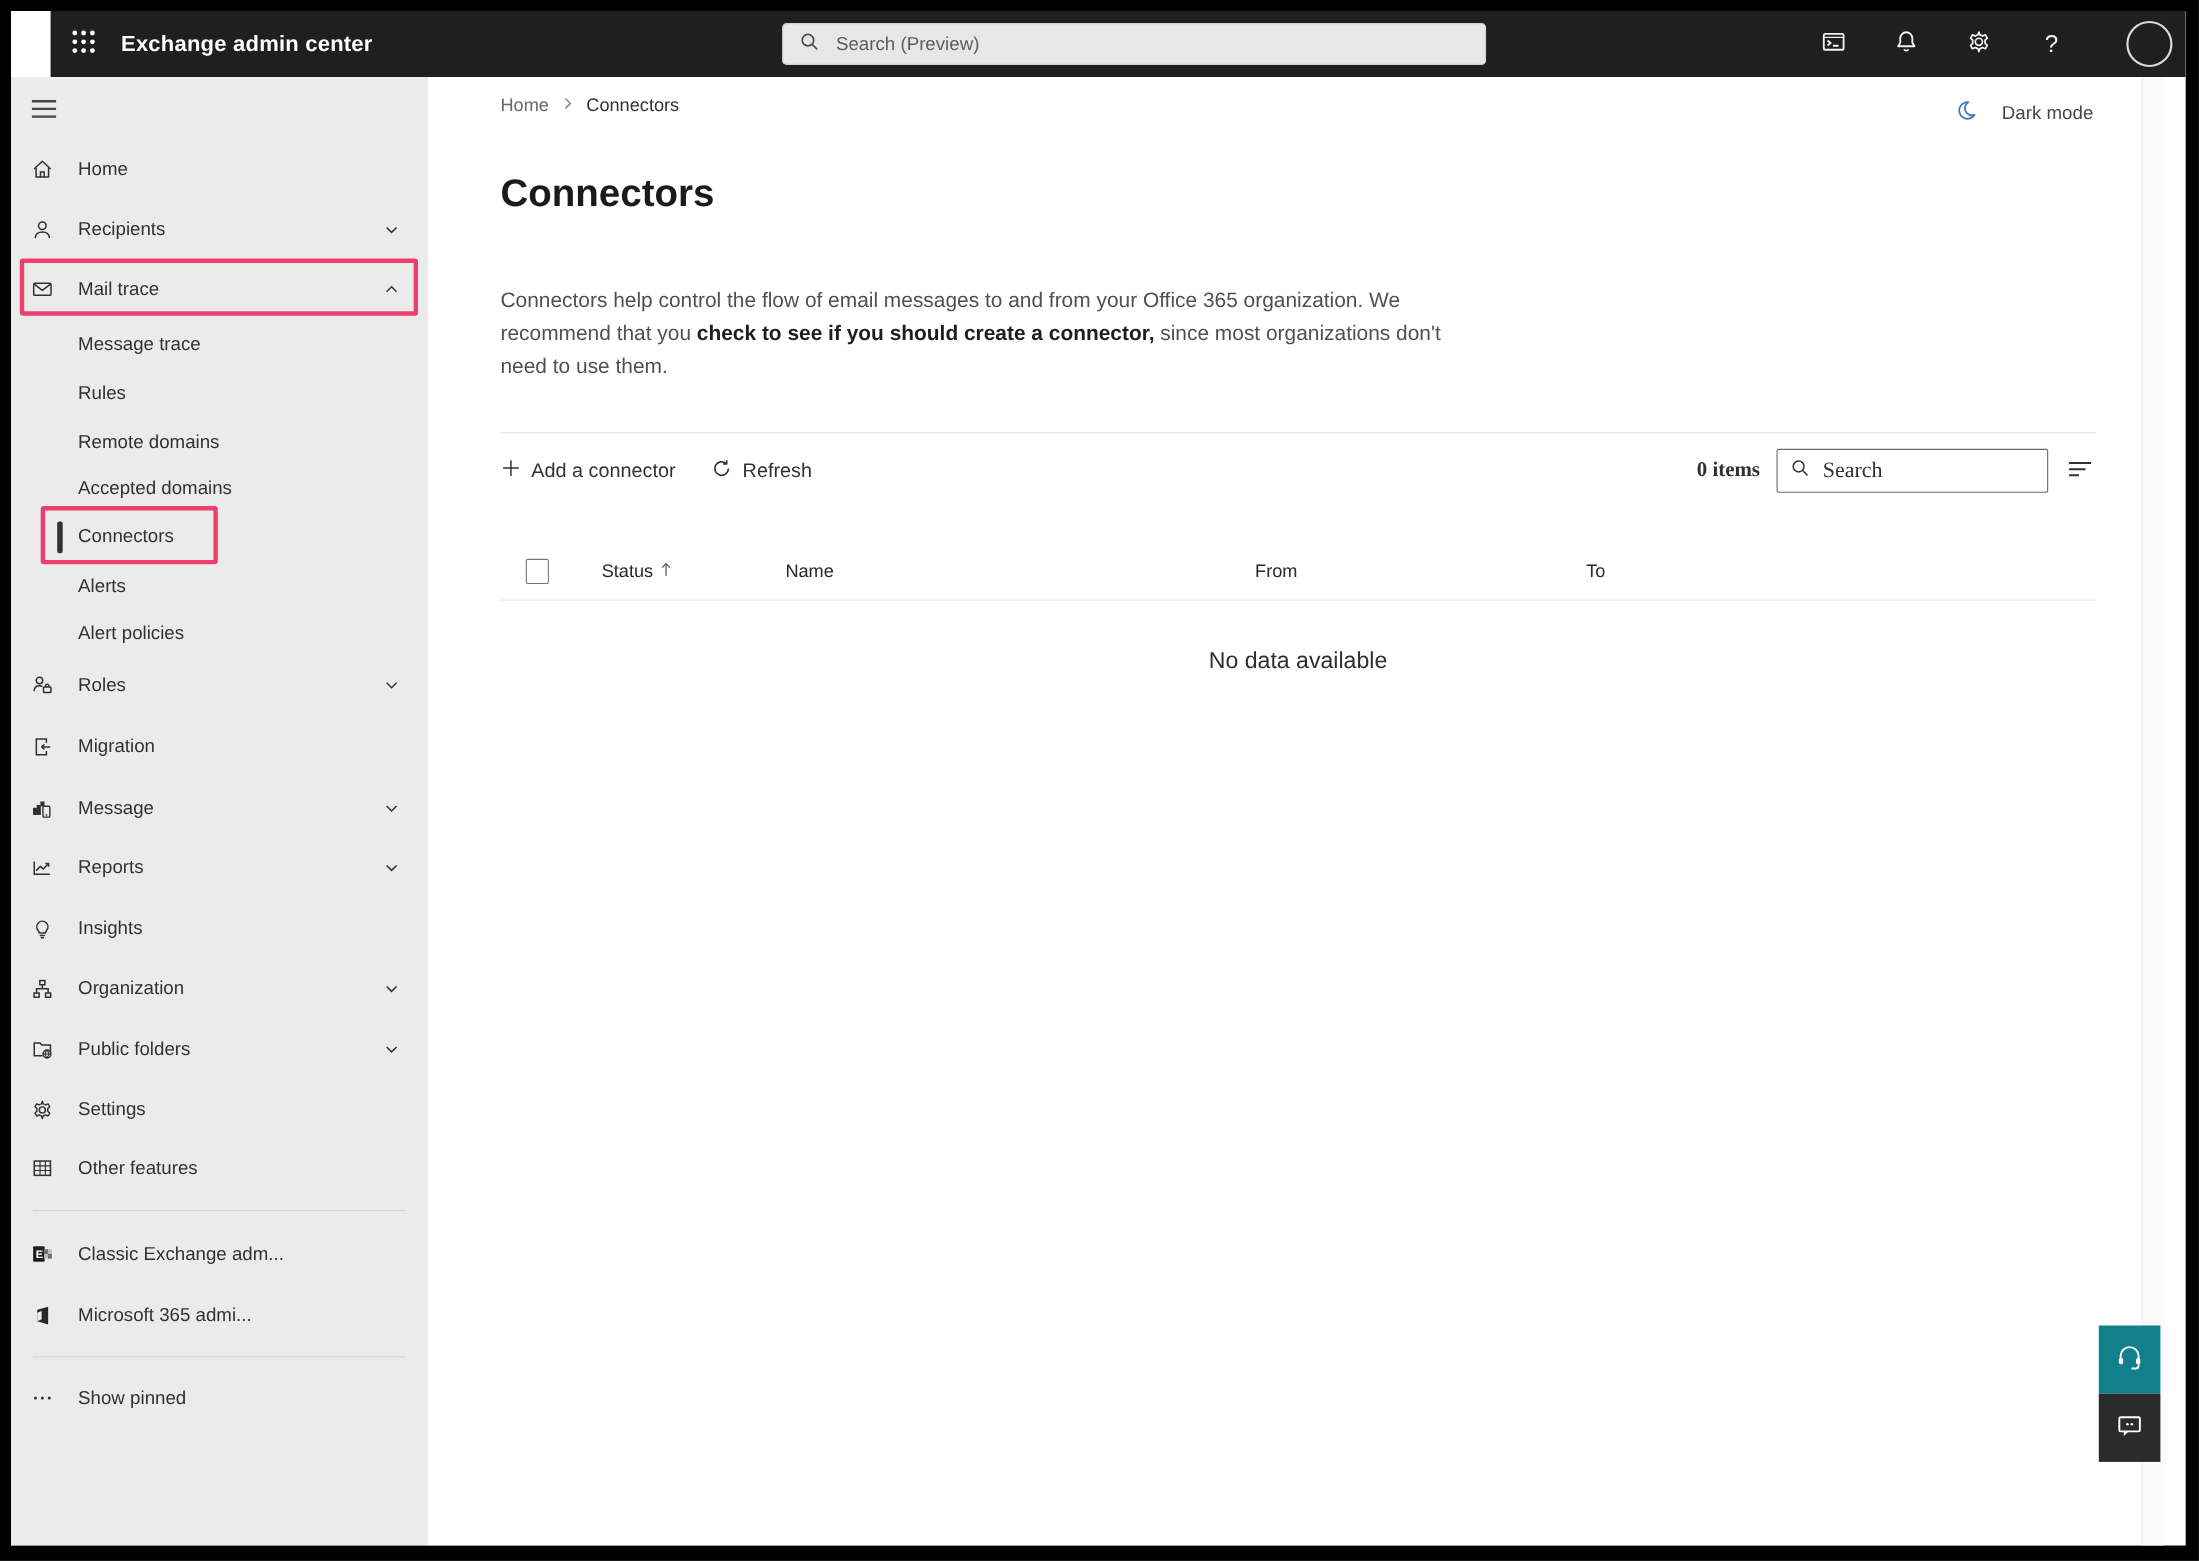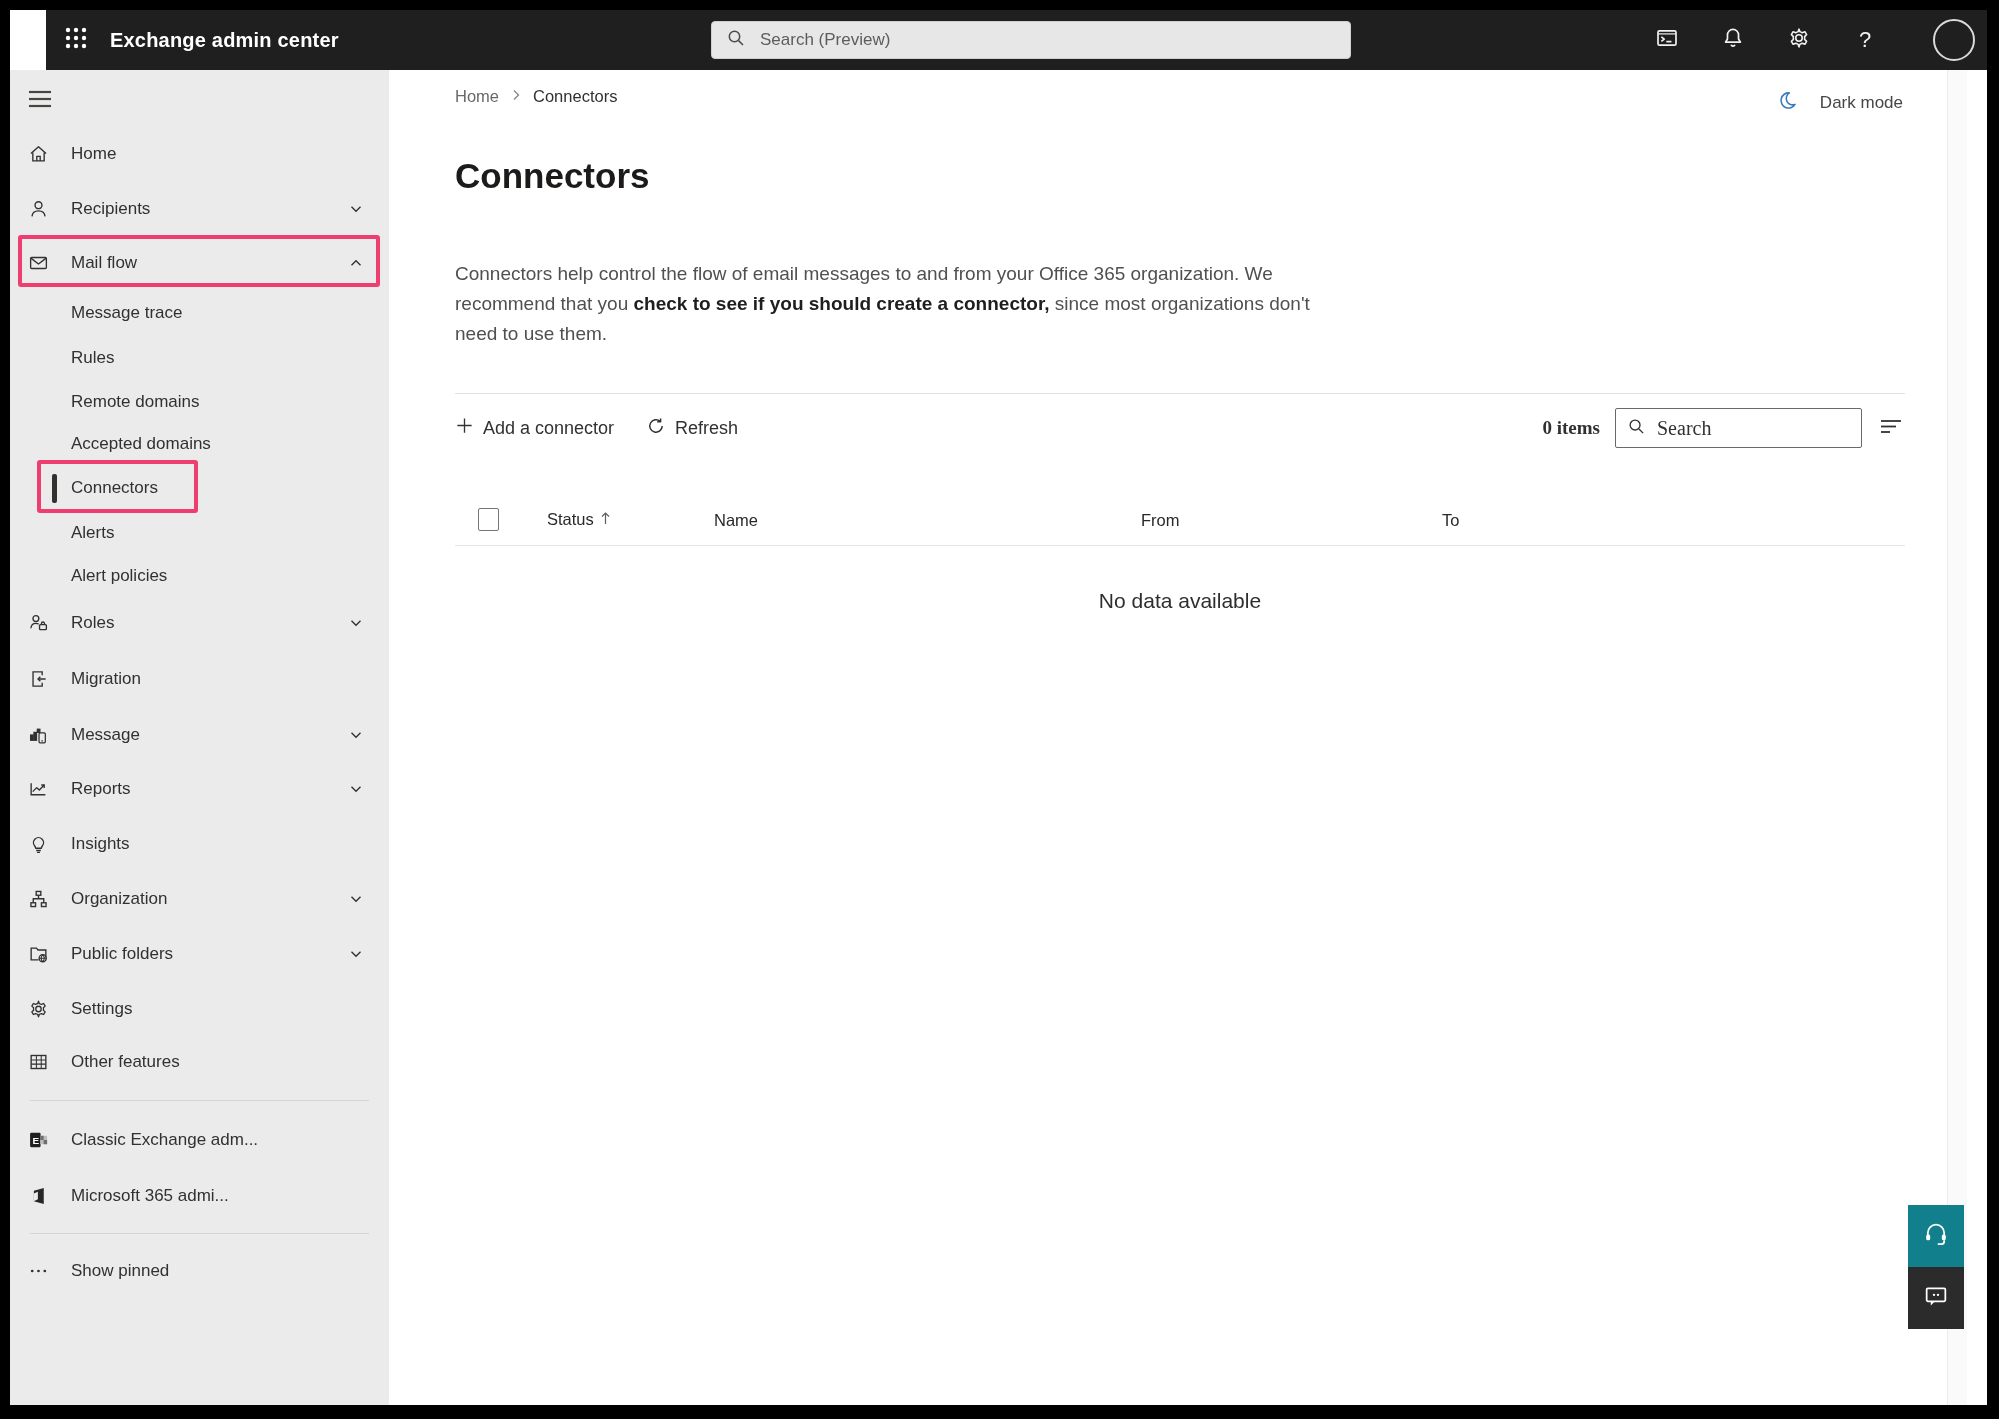--- a/index.html
+++ b/index.html
@@ -205,21 +205,21 @@
         </span>
       </div>
 
       <div class="srow" style="top:171px">
         <span class="icn">
           <svg width="21" height="21" viewBox="0 0 20 20" fill="none" stroke="#323130" stroke-width="1.3">
             <rect x="2.5" y="4.8" width="15" height="10.4" rx="1"></rect>
               <path d="M3 5.6 10 11l7-5.4" stroke-linejoin="round"></path>
           </svg>
         </span>
-        <span class="lbl">Mail flow</span>
+        <span class="lbl">Mail trace</span>
         <span class="chev">
           <svg width="18" height="18" viewBox="0 0 20 20" fill="none" stroke="#323130" stroke-width="1.5">
               <path d="M5 12.5 10 7.5 15 12.5"></path>
             </svg>
         </span>
       </div>
 
       <div class="srow" style="top:221px">
         <span class="lbl">Message trace</span>
       </div>

